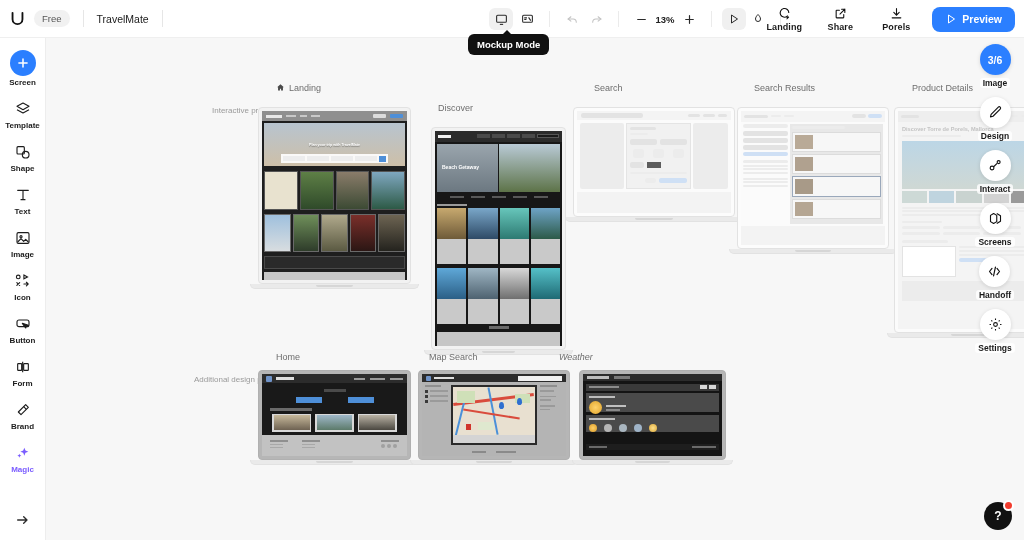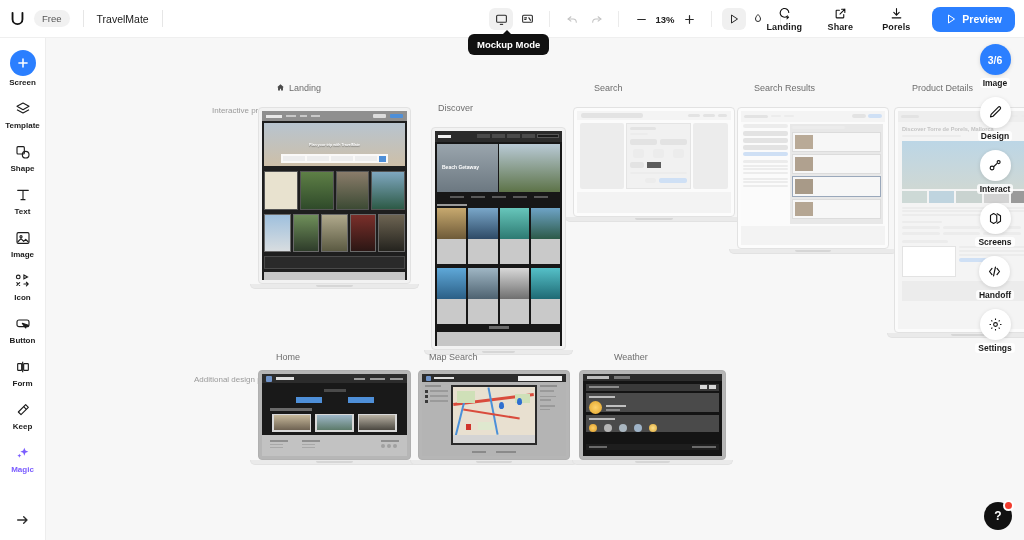--- a/index.html
+++ b/index.html
@@ -358,21 +358,21 @@
       </span>
       <span class="lb-label">Form</span>
     </div>
     <div class="lb-item">
       <span class="lb-ico">
         <svg width="16" height="16" viewBox="0 0 24 24" fill="none" stroke="#1c1c1c" stroke-width="1.7" stroke-linejoin="round">
           <path d="M16 4 5 15l4 4L20 8z"></path>
             <path d="M13 7l4 4"></path>
         </svg>
       </span>
-      <span class="lb-label">Keep</span>
+      <span class="lb-label">Brand</span>
     </div>
     <div class="lb-item magic">
       <span class="lb-ico">
         <svg width="16" height="16" viewBox="0 0 24 24" fill="#7a5cff">
           <path d="M14 4l1.7 4.3L20 10l-4.3 1.7L14 16l-1.7-4.3L8 10l4.3-1.7z"></path>
           <path d="M6.5 13l.9 2.1 2.1.9-2.1.9-.9 2.1-.9-2.1L3.5 16l2.1-.9z"></path>
         </svg>
       </span>
       <span class="lb-label">Magic</span>
     </div>
@@ -792,21 +792,21 @@
           <div style="height:10%;background:#b4b4b4;display:flex;align-items:center;justify-content:center;gap:10px;">
             <div style="width:14px;height:2px;background:#8a8a8a;"></div>
             <div style="width:20px;height:2px;background:#8a8a8a;"></div>
           </div>
         </div>
       </div>
       <div class="base"></div>
         <div class="notch"></div>
     </div>
 
-    <div class="scr-title" style="left:568px; top:314px;">
+    <div class="scr-title" style="left:513px; top:314px;font-style:italic;">
       <span>Weather</span>
     </div>
     <div class="laptop" style="left:533px; top:332px; width:147px; height:90px;">
       <div class="lid" style="background:#b6b6b6; border-color:#b0b0b0;">
         <div class="screen-inner">
           <div style="height:9%;background:#2c2c2c;display:flex;align-items:center;padding:0 4px;gap:5px;">
             <div style="width:22px;height:2.5px;background:#bdbdbd;"></div>
             <div style="width:16px;height:2.5px;background:#7a7a7a;"></div>
           </div>
           <div style="height:91%;background:#141414;padding:3px;">

